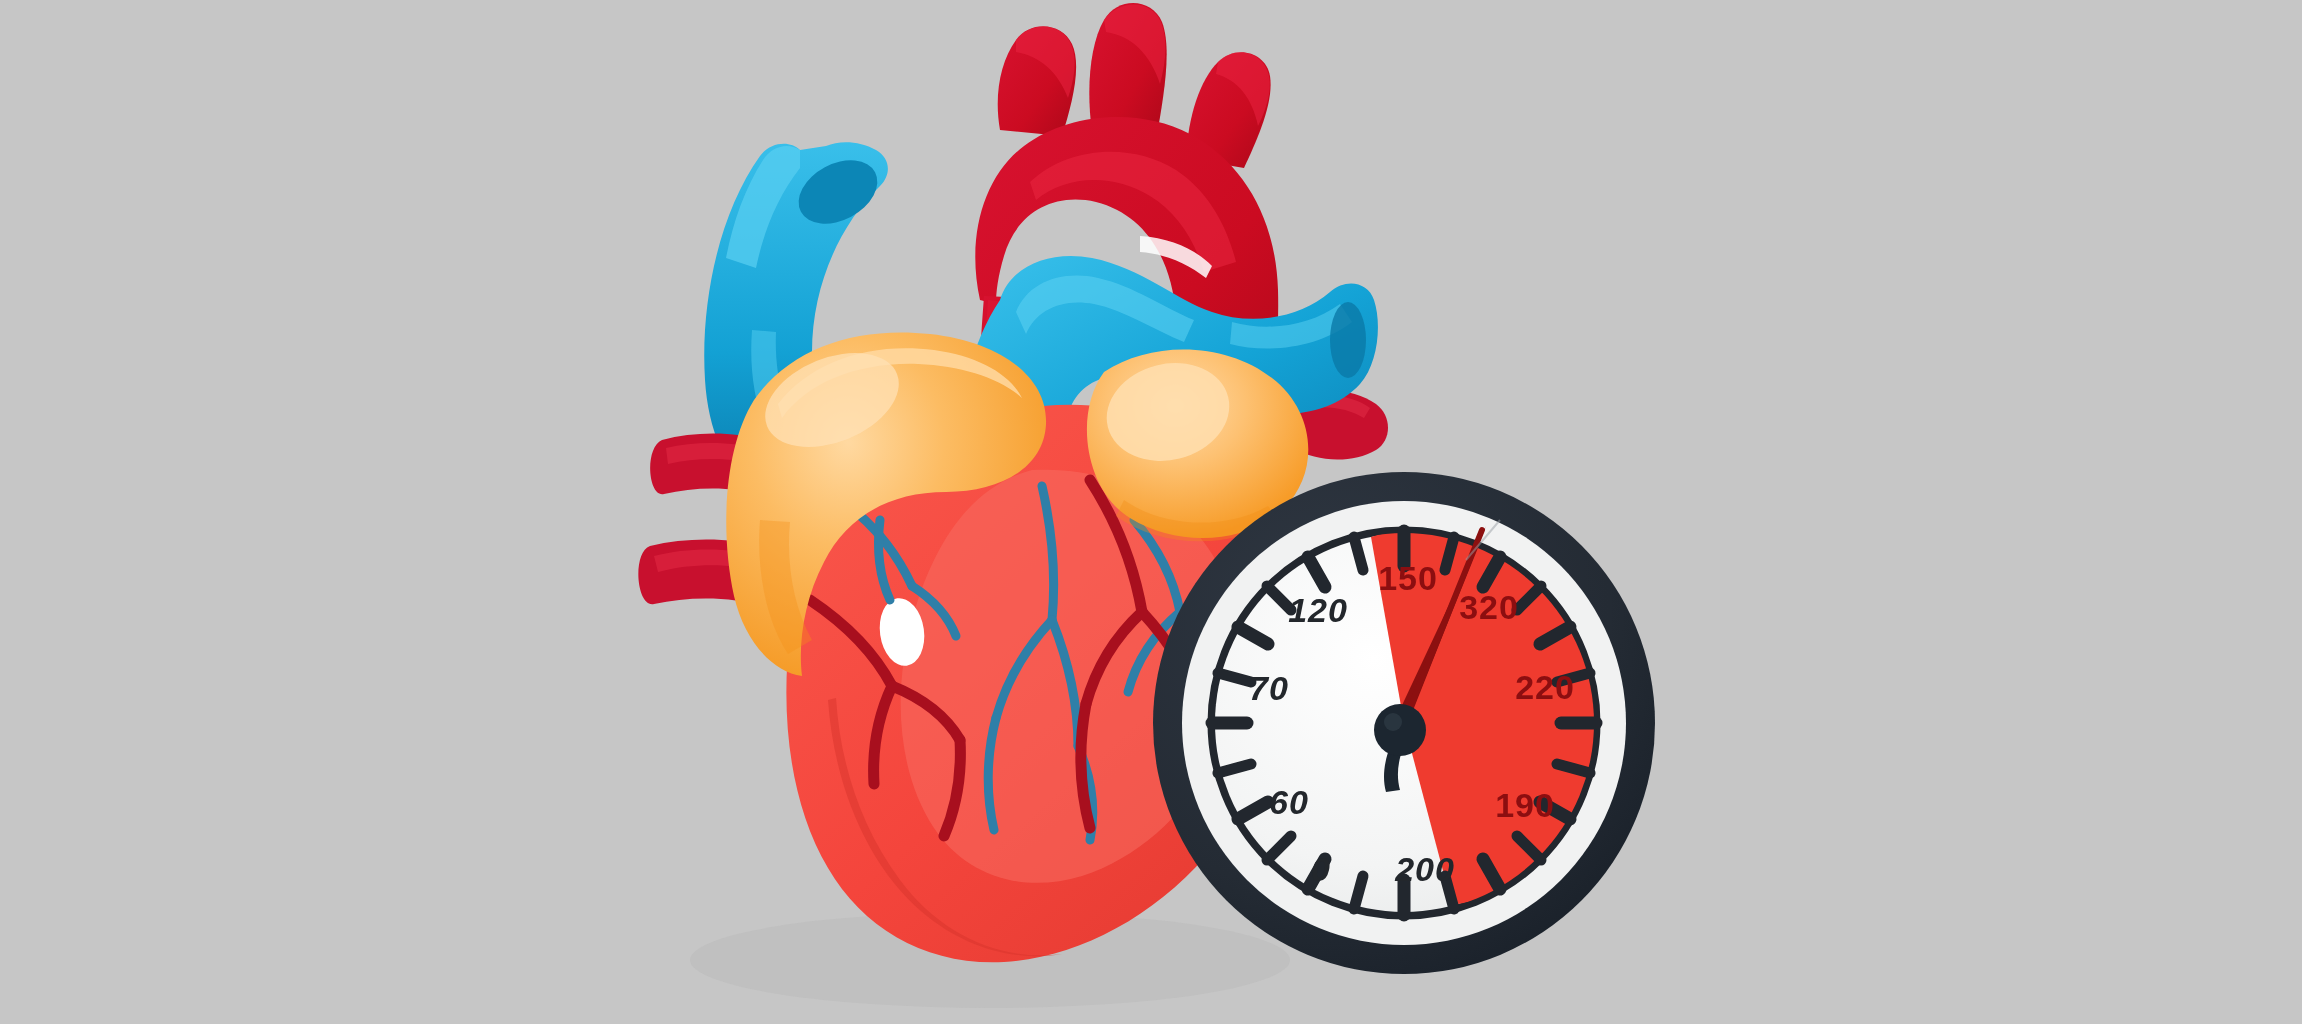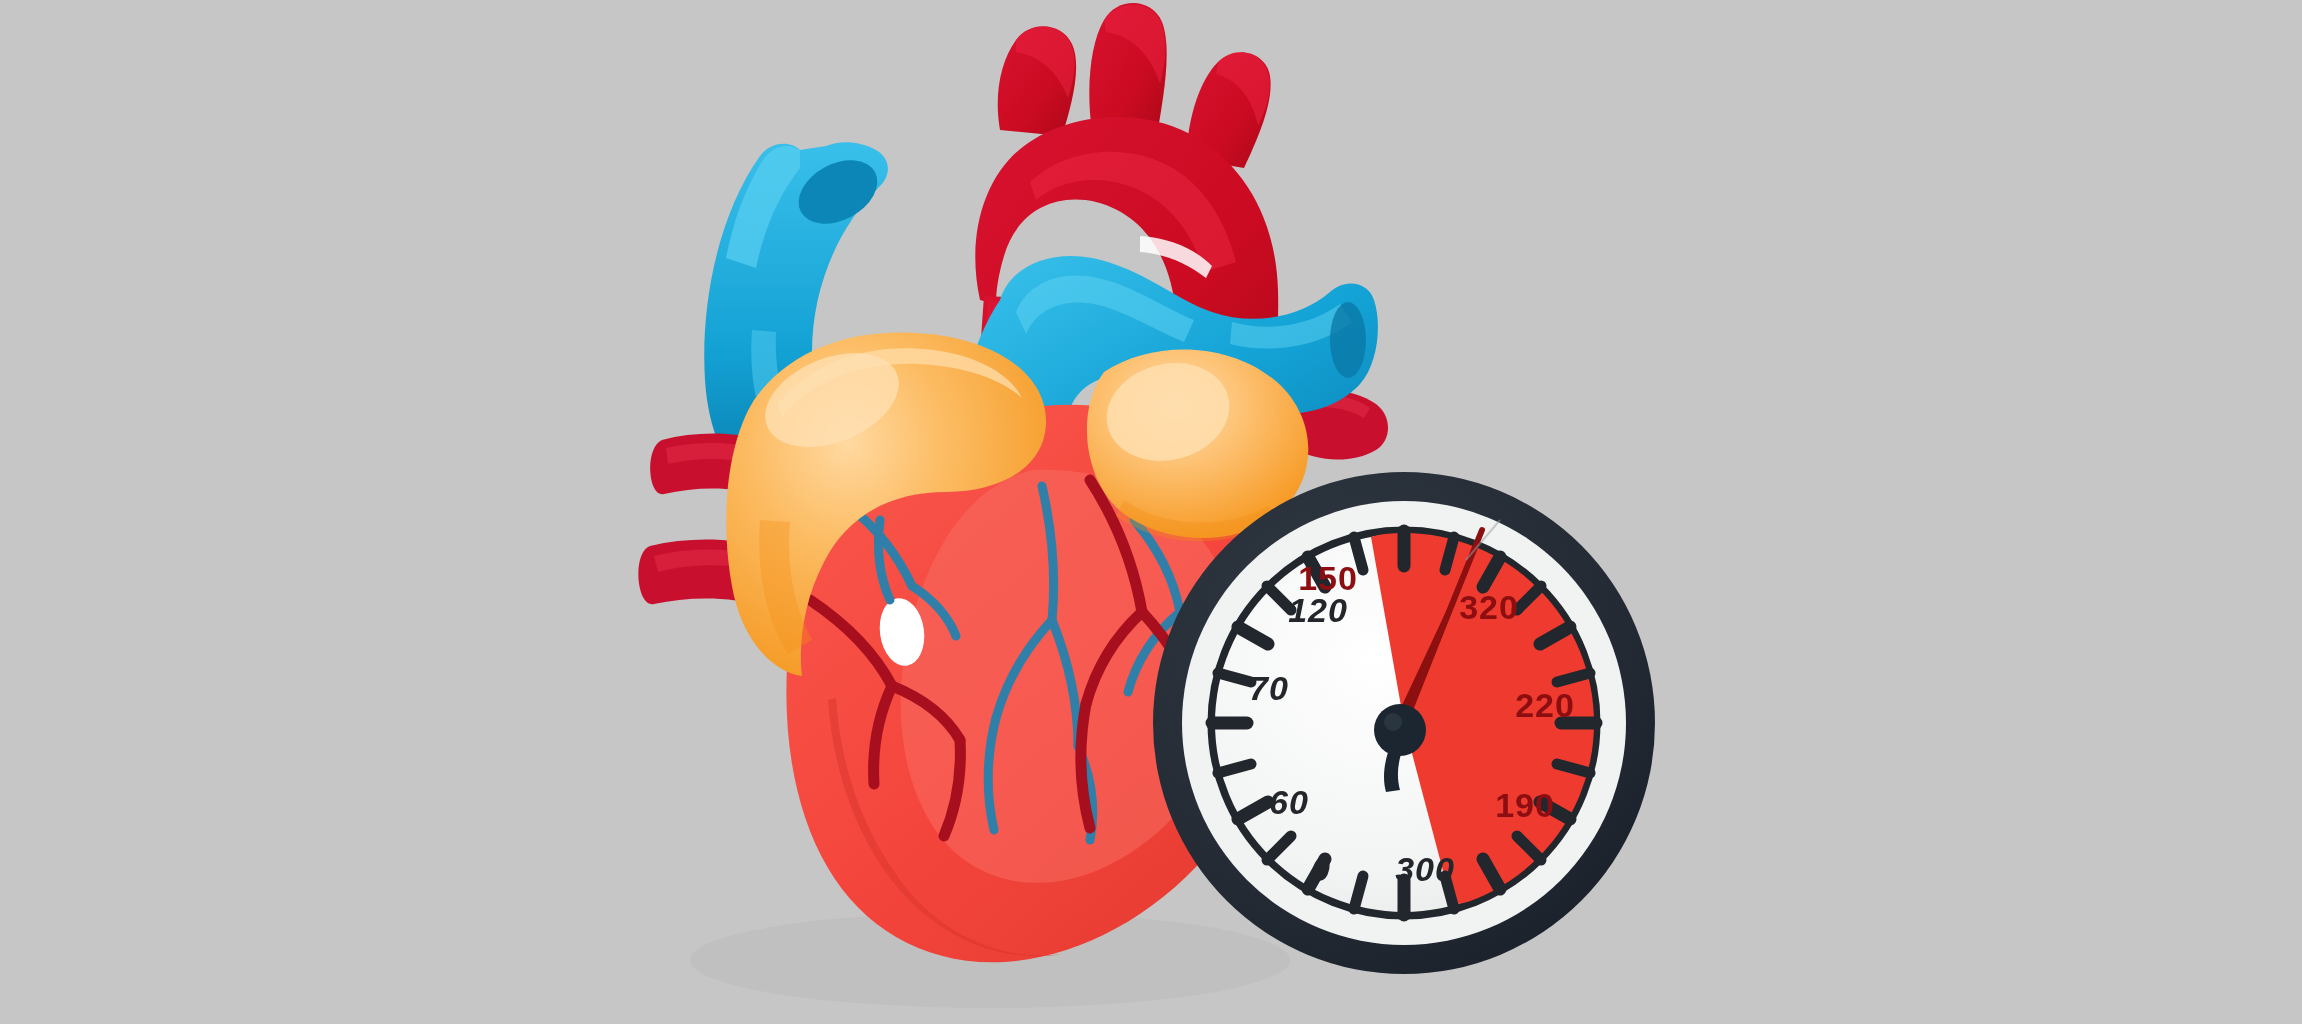--- a/index.html
+++ b/index.html
@@ -315,20 +315,20 @@
       <line x1="1500" y1="520" x2="1466" y2="560" stroke="#9aa0a6" stroke-width="2" opacity="0.5"></line>
     </g>
 
   </svg>
 
   <div id="labels">
     <span class="gauge-label gl-dark" style="left:1321px;top:869px">0</span>
     <span class="gauge-label gl-dark" style="left:1289px;top:802px">60</span>
     <span class="gauge-label gl-dark" style="left:1269px;top:688px">70</span>
     <span class="gauge-label gl-dark" style="left:1318px;top:610px">120</span>
-    <span class="gauge-label gl-red" style="left:1328px;top:578px">150</span>
+    <span class="gauge-label gl-red" style="left:1408px;top:578px">150</span>
     <span class="gauge-label gl-red" style="left:1489px;top:607px">320</span>
-    <span class="gauge-label gl-red" style="left:1545px;top:705px">220</span>
+    <span class="gauge-label gl-red" style="left:1545px;top:687px">220</span>
     <span class="gauge-label gl-red" style="left:1525px;top:805px">190</span>
-    <span class="gauge-label gl-dark" style="left:1425px;top:869px">300</span>
+    <span class="gauge-label gl-dark" style="left:1425px;top:869px">200</span>
   </div>
 
 </div>
 
 </body></html>

